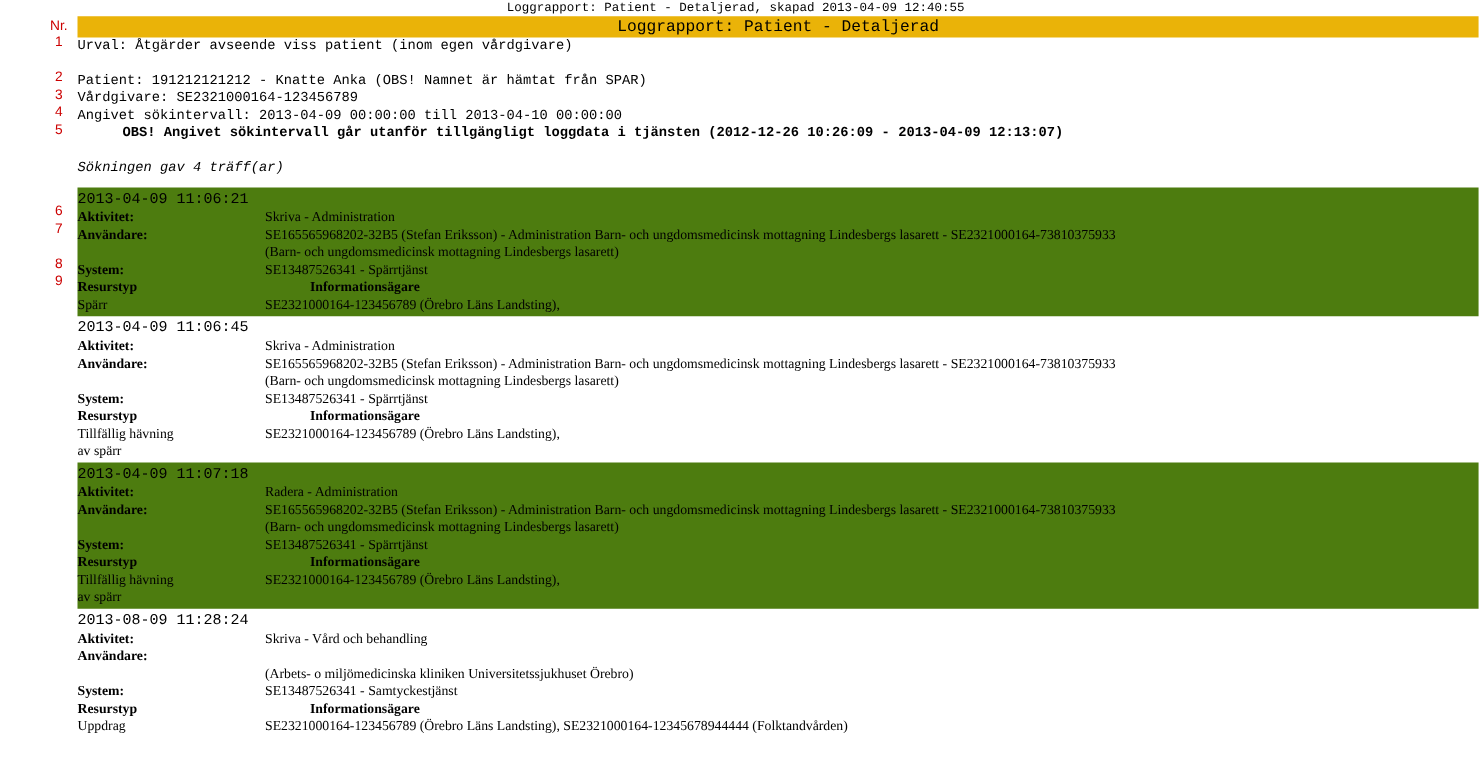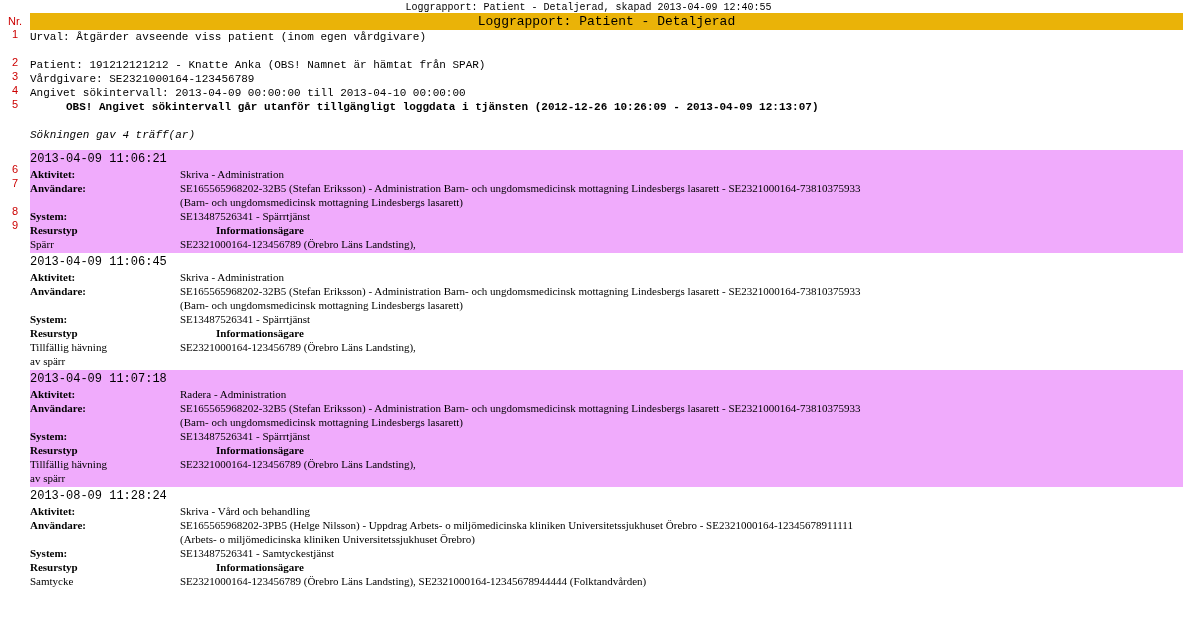--- a/index.html
+++ b/index.html
@@ -17,20 +17,21 @@
     padding: 2px 6px 0 0;
     font-size: 10px;
   }
   .outer {
     display: flex;
     align-items: flex-start;
   }
   .left-col {
     width: 30px;
     flex-shrink: 0;
+    padding-left: 32px;
   }
   .nr-header {
     color: #c00;
     font-family: Arial, sans-serif;
     font-size: 11px;
     text-align: center;
     padding-top: 2px;
   }
   .nr-num {
     color: #c00;
@@ -53,21 +54,21 @@
   .line {
     white-space: pre-wrap;
     line-height: 14px;
   }
   .bold { font-weight: bold; margin-left: 36px; }
   .italic { font-style: italic; }
   .section-gap { height: 8px; }
   .entry {
     padding: 2px 0;
   }
-  .entry.shaded { background: #f0abfc; }
+  .entry.shaded { background: #4d7c0f; }
   .entry-ts {
     font-size: 12px;
     padding-bottom: 1px;
   }
   .row {
     display: flex;
     line-height: 14px;
     font-family: Liberation Serif, serif;
   }
   .label {
@@ -214,34 +215,33 @@
     </div>
 
     <div class="entry">
       <div class="entry-ts">2013-08-09 11:28:24</div>
       <div class="row">
           <div class="label">Aktivitet:</div>
           <div class="value">Skriva - Vård och behandling</div>
         </div>
       <div class="row">
           <div class="label">Användare:</div>
-          <div class="value">SE165565968202-3PB5 (Helge Nilsson) - Uppdrag Arbets- o miljömedicinska kliniken Universitetssjukhuset Örebro - SE2321000164-12345678911111</div>
         </div>
       <div class="row">
           <div class="label"></div>
           <div class="value">(Arbets- o miljömedicinska kliniken Universitetssjukhuset Örebro)</div>
         </div>
       <div class="row">
           <div class="label">System:</div>
           <div class="value">SE13487526341 - Samtyckestjänst</div>
         </div>
       <div class="row">
           <div class="label">Resurstyp</div>
           <div class="value bold">Informationsägare</div>
         </div>
       <div class="row">
-          <div class="label-nobold">Samtycke</div>
+          <div class="label-nobold">Uppdrag</div>
           <div class="value">SE2321000164-123456789 (Örebro Läns Landsting), SE2321000164-12345678944444 (Folktandvården)</div>
         </div>
     </div>
 
   </div>
 </div>
 
 </body></html>

